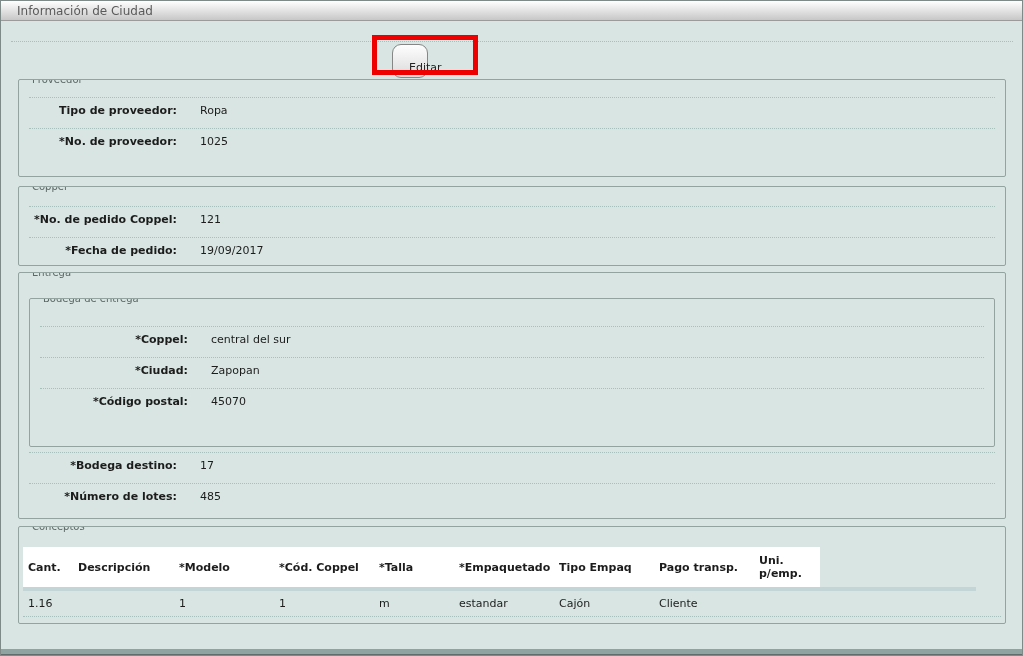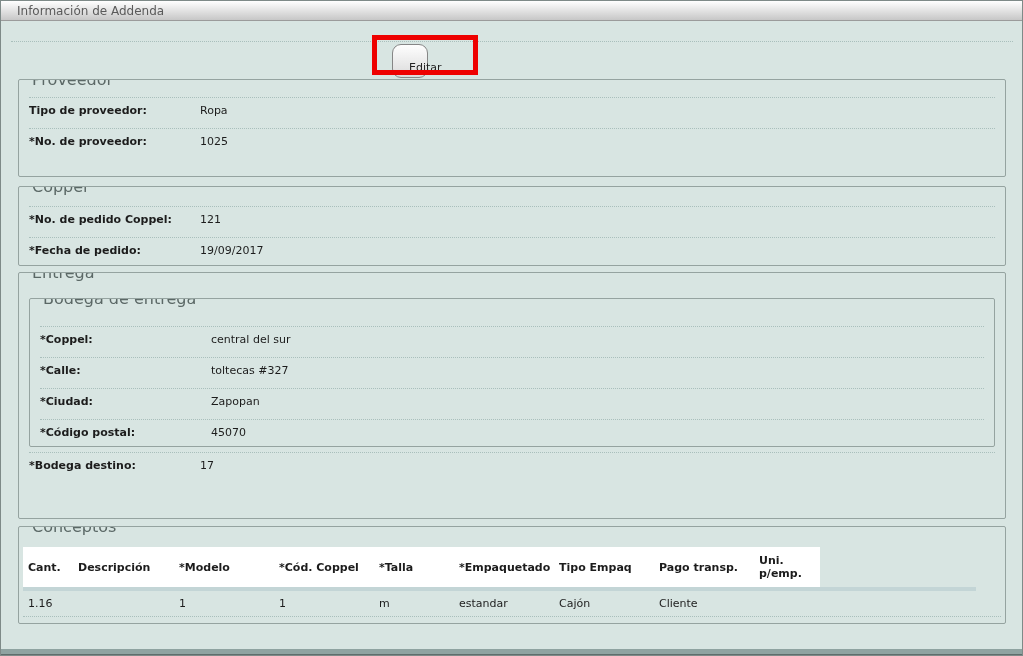--- a/index.html
+++ b/index.html
@@ -32,30 +32,30 @@
     position:absolute; left:371px; top:34px; width:106px; height:40px;
     border:5px solid var(--highlight_red); box-sizing:border-box;
     pointer-events:none; z-index:5;
   }
   .fs{
     position:absolute; left:17px; width:988px; box-sizing:border-box;
     border:1px solid var(--fieldset_border); border-radius:2px; overflow:hidden;
   }
   .legend{
     position:absolute; top:-8px; left:8px; background:var(--background);
-    padding:0 5px; color:var(--legend_text); font-size:16px; line-height:15px;
+    padding:0 5px; color:var(--legend_text); font-size:10px; line-height:15px;
   }
   #fs-proveedor{top:78px; height:98px;}
   #fs-coppel{top:185px; height:80px;}
   #fs-entrega{top:271px; height:247px;}
   #fs-conceptos{top:525px; height:98px;}
   .rows{margin:0 10px;}
   .pt17{padding-top:17px;} .pt19{padding-top:19px;} .pt27{padding-top:27px;} .mt5{margin-top:5px;}
   .frow{border-top:1px dotted var(--dotted_line); padding:6px 0 11px; display:flex; line-height:13px;}
-  .lbl{width:148px; text-align:left; font-weight:bold; white-space:nowrap;}
+  .lbl{width:148px; text-align:right; font-weight:bold; white-space:nowrap;}
   .val{margin-left:23px; white-space:nowrap;}
   .fs-inner{
     position:relative; margin:25px 10px 0; height:149px; box-sizing:border-box;
     border:1px solid var(--fieldset_border); border-radius:2px; overflow:hidden;
   }
   .tbl{margin:20px 4px 0;}
   .thead, .trow{
     display:grid; width:797px; box-sizing:border-box; padding-left:5px;
     grid-template-columns:50px 101px 100px 100px 80px 100px 100px 100px 1fr;
     align-items:center;
@@ -68,21 +68,21 @@
     position:absolute; left:0; right:0; bottom:0; height:6px;
     background:var(--bottom_bar); border-bottom:1px solid #5e6e6c; box-sizing:border-box;
   }
 </style>
 </head>
 <body>
 
 <div class="window">
 
   <div class="titlebar">
-    <span>Información de Addenda</span>
+    <span>Información de Ciudad</span>
   </div>
 
   <div class="sep-top"></div>
 
   <button class="btn">Editar</button>
   <div class="highlight-box"></div>
 
   <div class="fs" id="fs-proveedor">
     <span class="legend">Proveedor</span>
     <div class="rows pt17">
@@ -115,38 +115,38 @@
     <span class="legend">Entrega</span>
 
     <div class="fs-inner">
       <span class="legend">Bodega de entrega</span>
       <div class="rows pt27">
         <div class="frow">
           <span class="lbl">*Coppel:</span>
           <span class="val">central del sur</span>
         </div>
         <div class="frow">
-          <span class="lbl">*Calle:</span>
-          <span class="val">toltecas #327</span>
-        </div>
-        <div class="frow">
           <span class="lbl">*Ciudad:</span>
           <span class="val">Zapopan</span>
         </div>
         <div class="frow">
           <span class="lbl">*Código postal:</span>
           <span class="val">45070</span>
         </div>
       </div>
     </div>
 
     <div class="rows mt5">
       <div class="frow">
         <span class="lbl">*Bodega destino:</span>
         <span class="val">17</span>
+      </div>
+      <div class="frow">
+        <span class="lbl">*Número de lotes:</span>
+        <span class="val">485</span>
       </div>
     </div>
   </div>
 
   <div class="fs" id="fs-conceptos">
     <span class="legend">Conceptos</span>
     <div class="tbl">
       <div class="thead">
         <span>Cant.</span>
         <span>Descripción</span>

